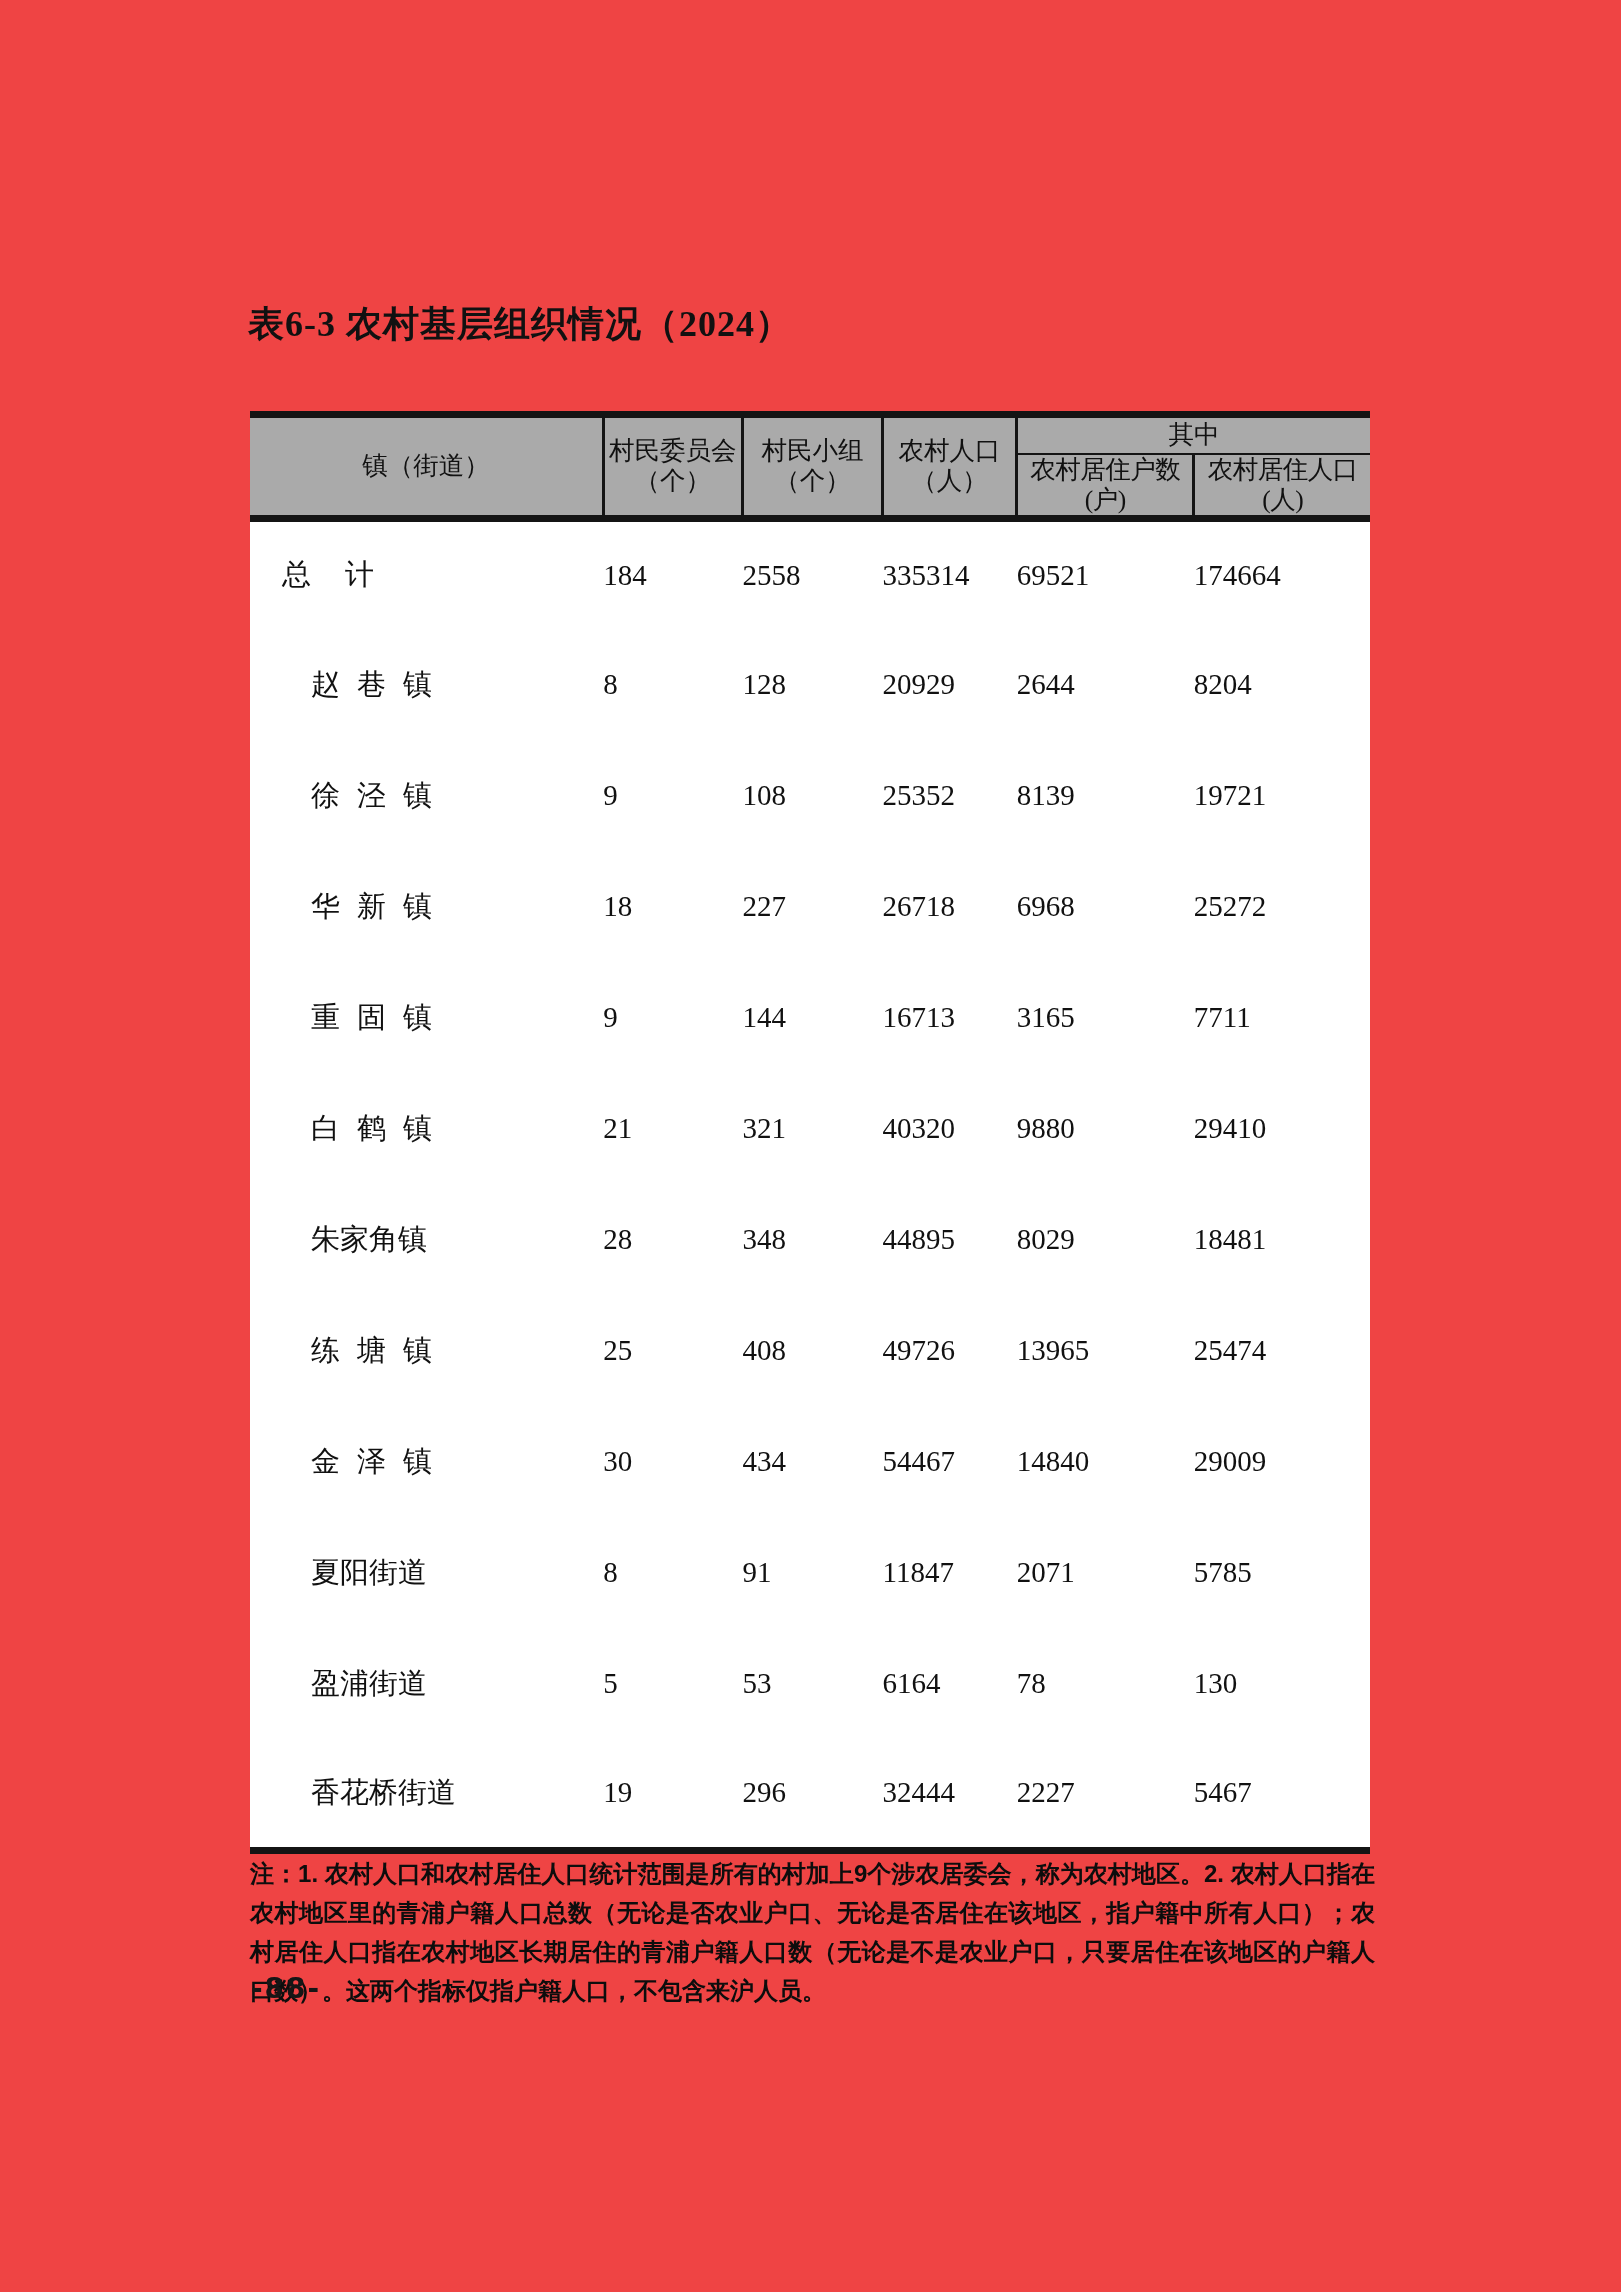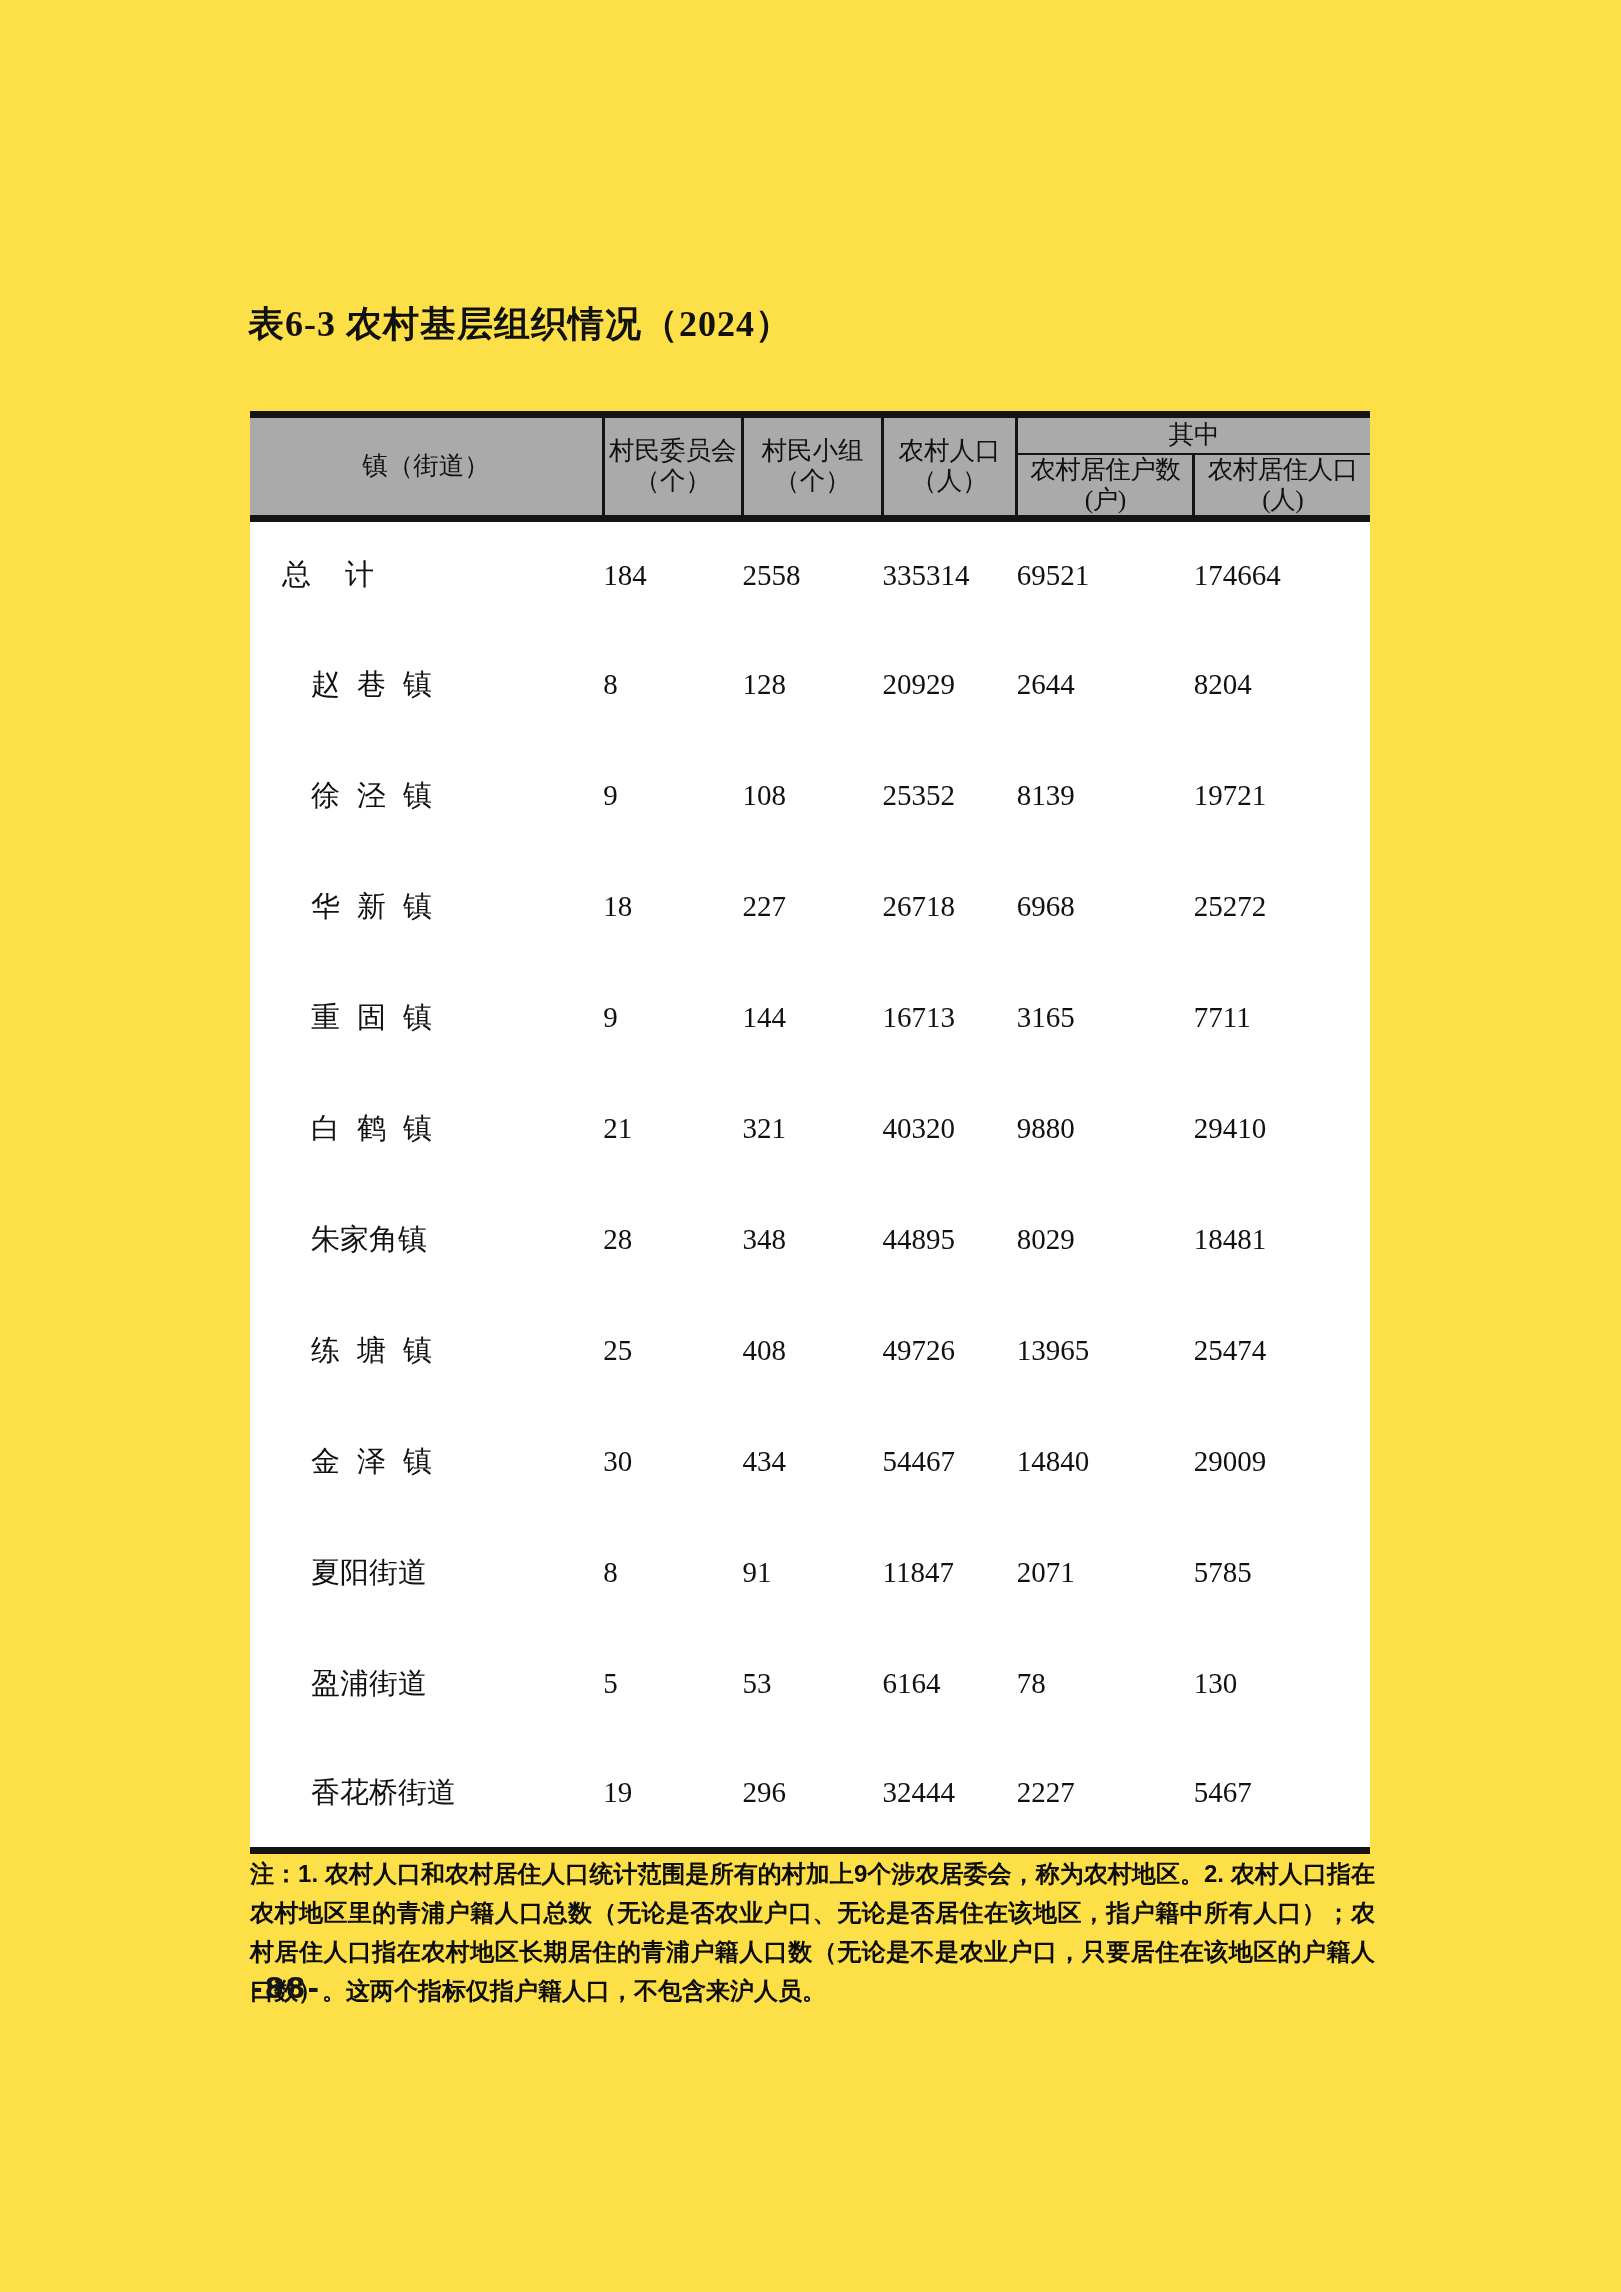--- a/index.html
+++ b/index.html
@@ -1,21 +1,21 @@
 <!DOCTYPE html>
 <html><head>
 <meta charset="utf-8">
 <style>
   * { margin: 0; padding: 0; box-sizing: border-box; }
   html, body { background: #ffffff; }
   .page {
     position: relative;
     width: 1621px;
     height: 2293px;
-    background: #fde047;
+    background: #ef4444;
     overflow: hidden;
     font-family: "Liberation Serif", "DejaVu Serif", serif;
     color: #111;
   }
   .title {
     position: absolute;
     left: 248px;
     top: 300px;
     font-size: 36px;
     font-weight: bold;

